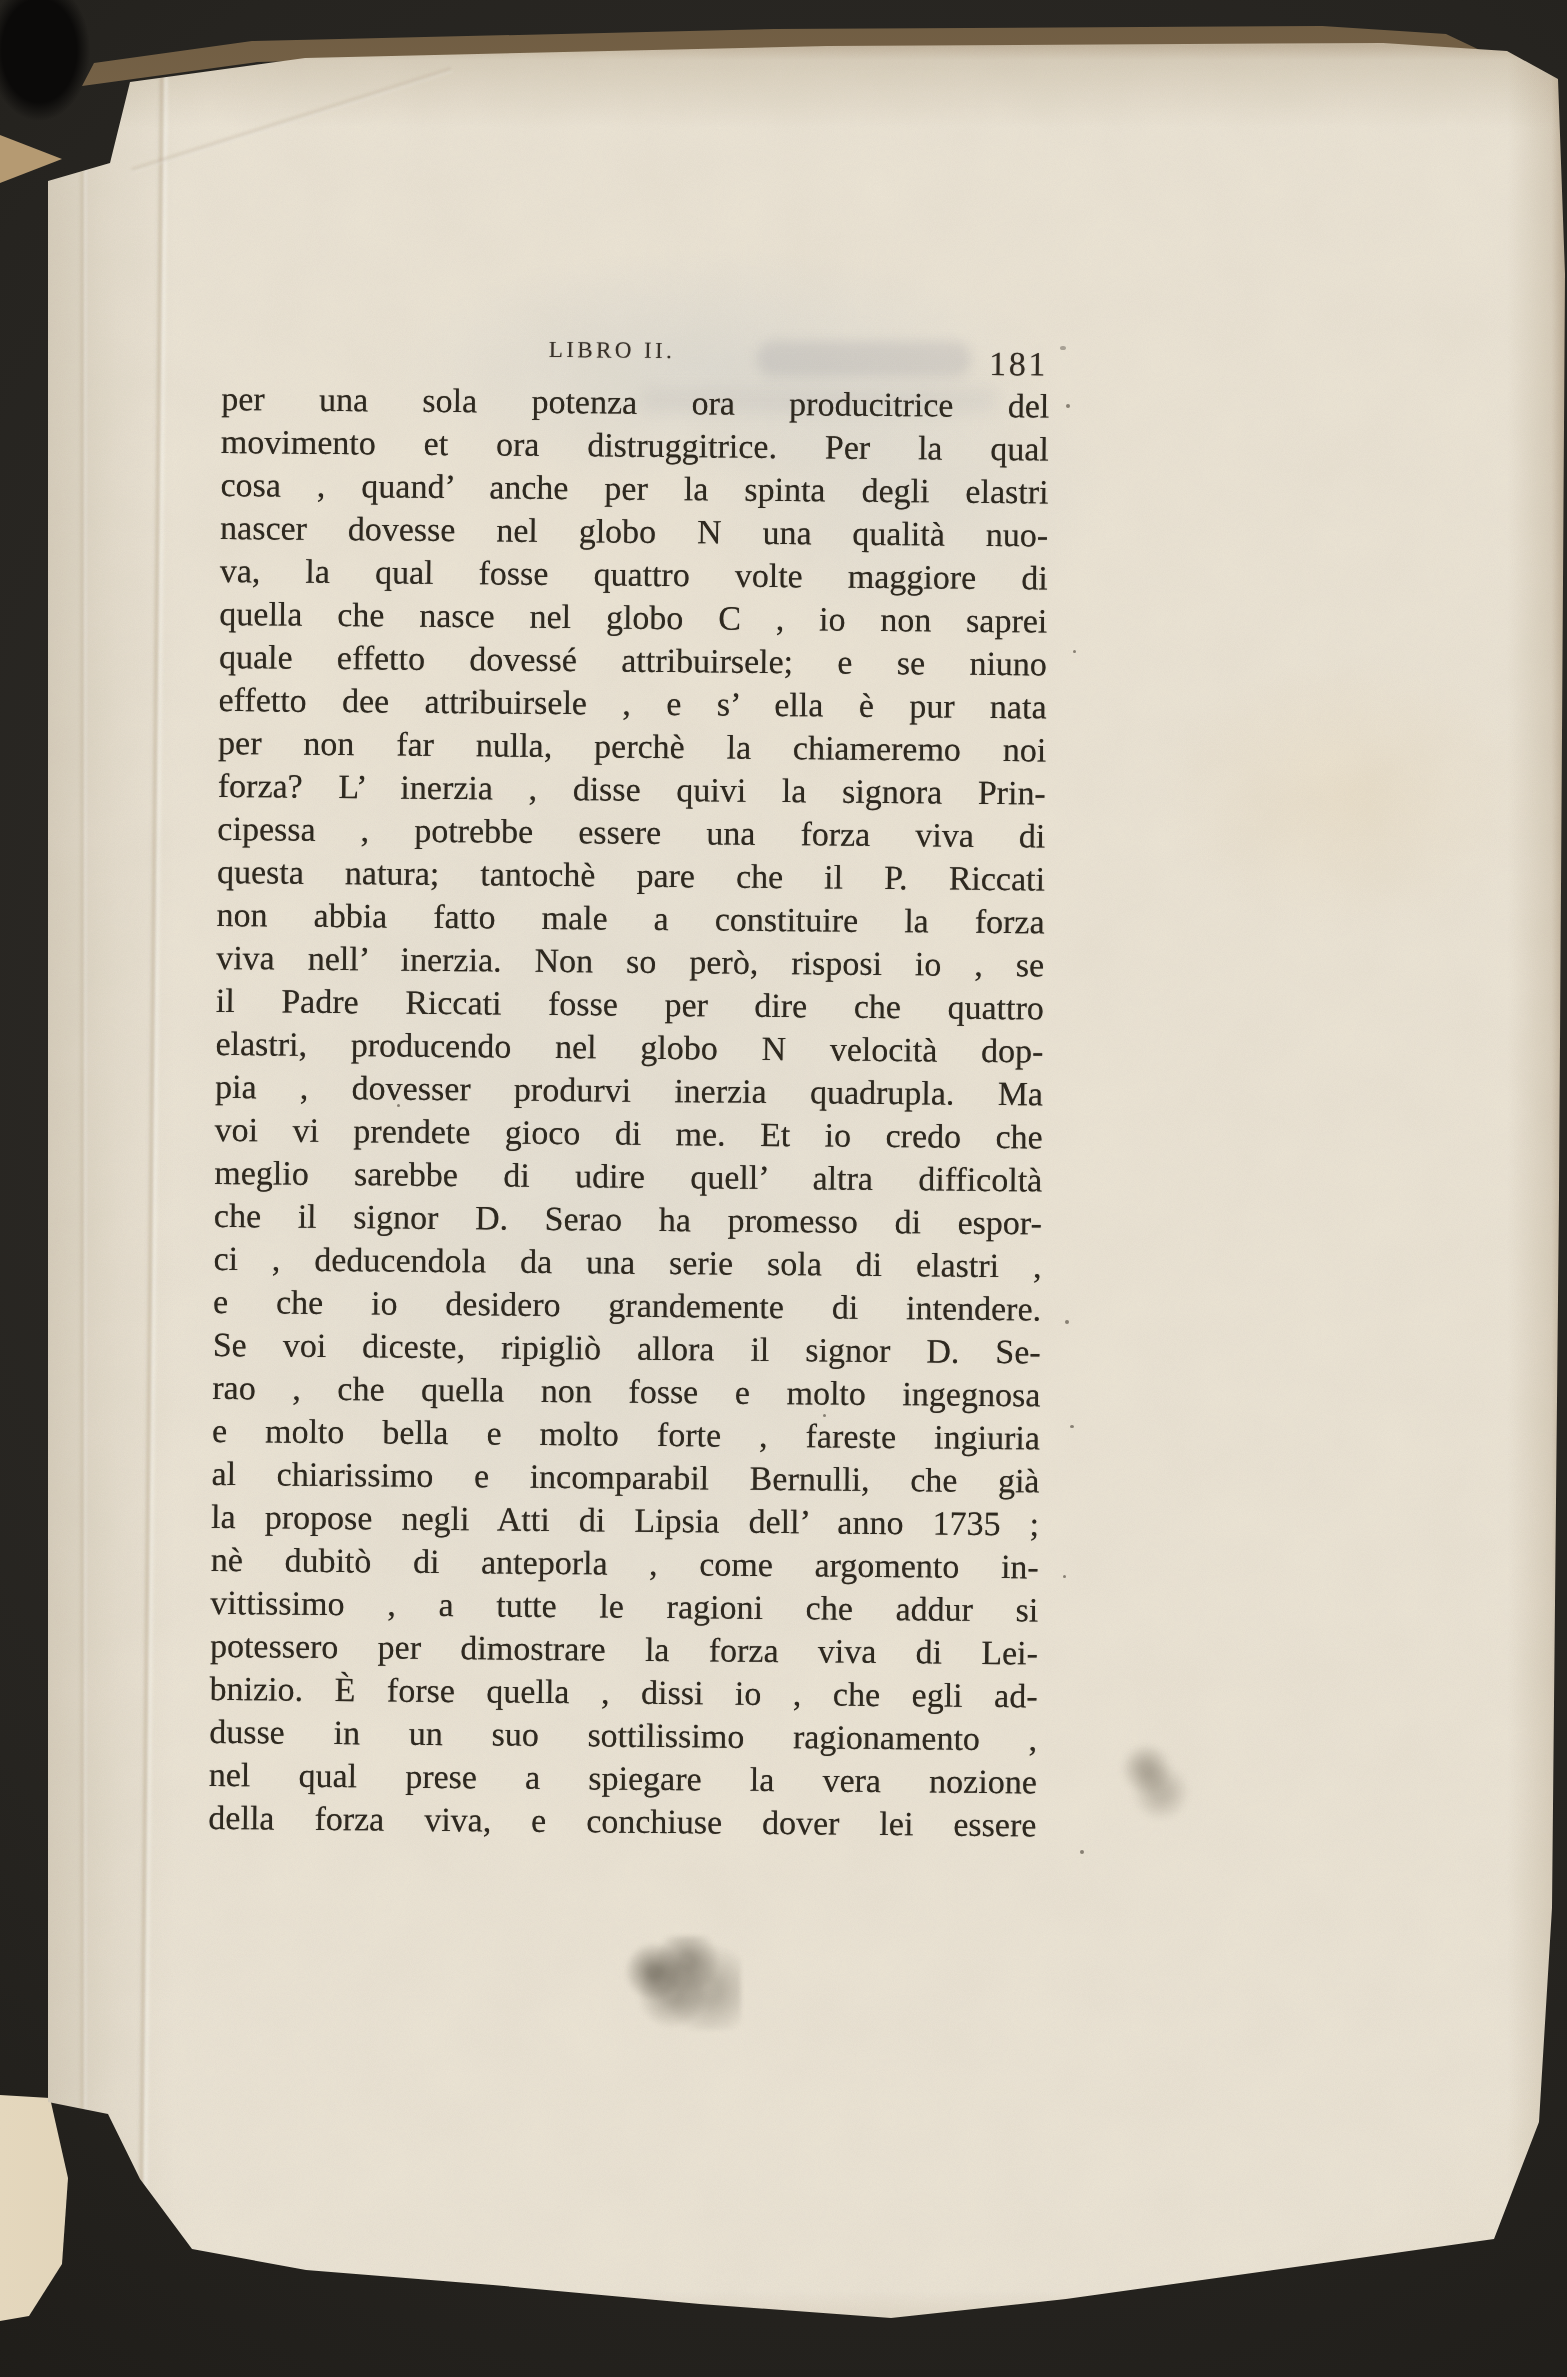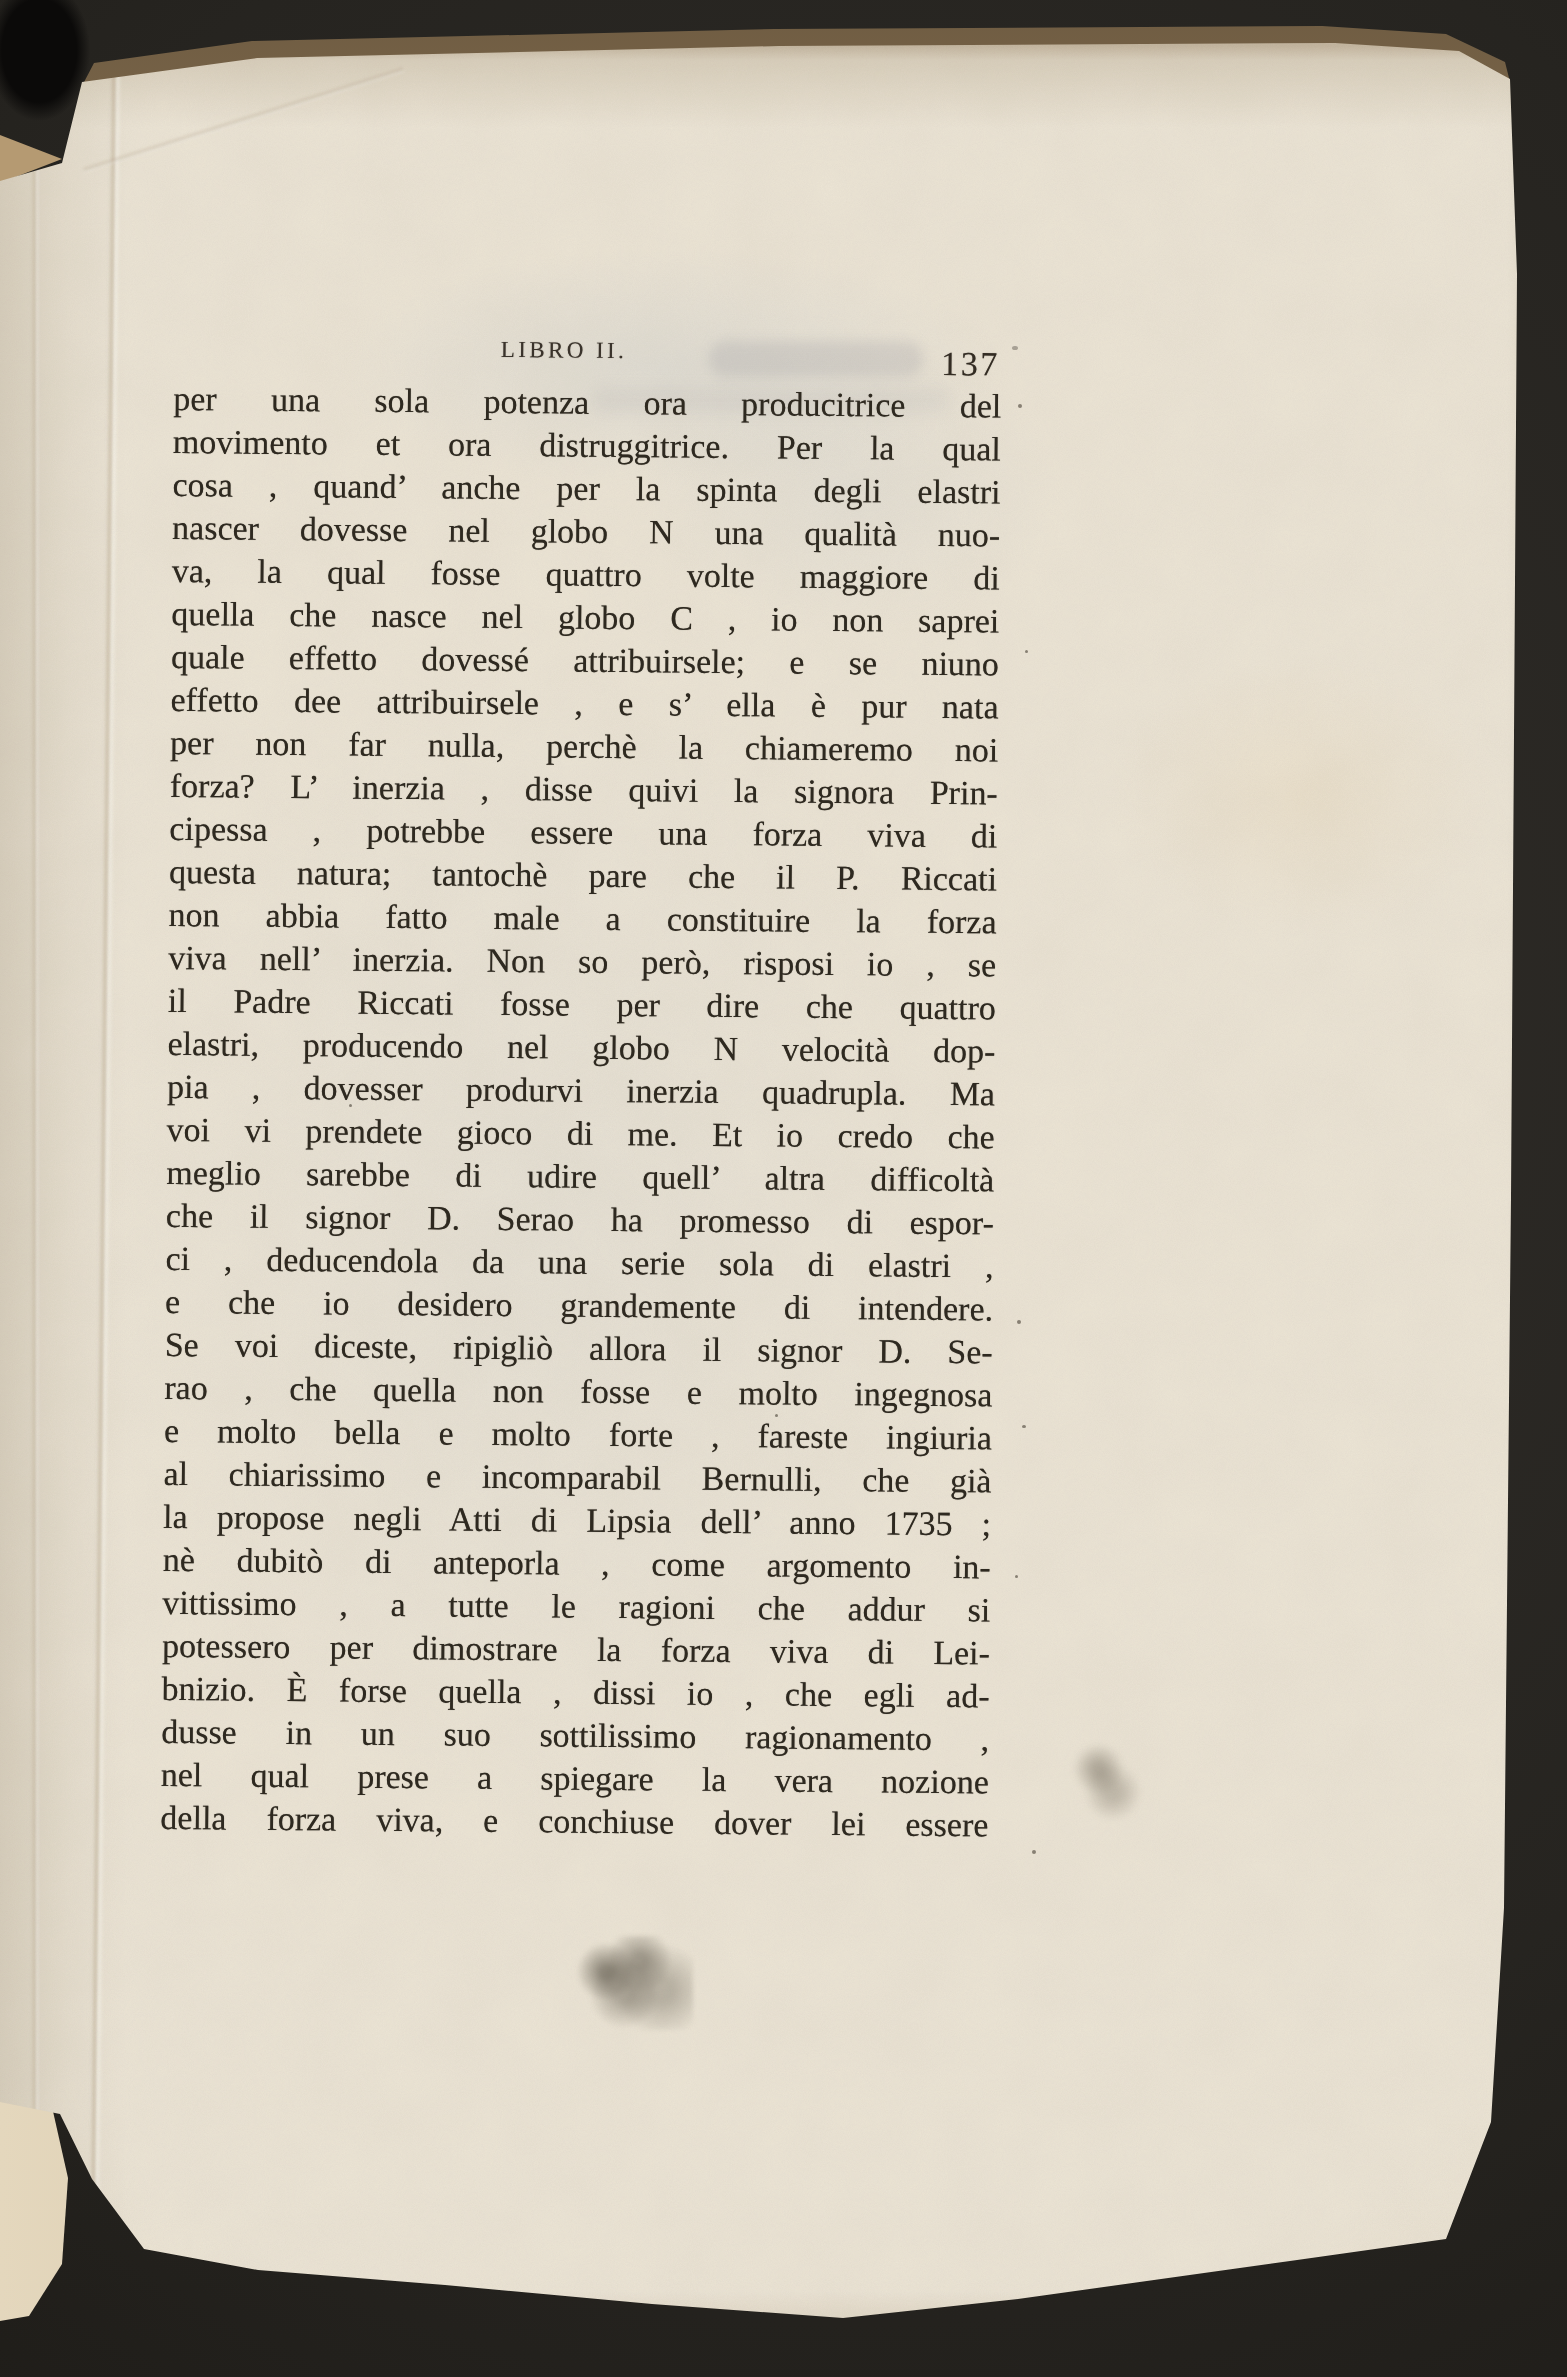--- a/index.html
+++ b/index.html
@@ -21,21 +21,21 @@
     clip-path:polygon(0px 135px,62px 159px,0px 183px);
     background:#b59a72;}
   
   .page{position:absolute;inset:0;
     clip-path:polygon(0px 181px,62px 163px,82px 82px,257px 58px,779px 46px,1335px 43px,1459px 51px,1510px 79px,1517px 274px,1511px 1198px,1504px 1908px,1491px 2122px,1446px 2239px,1290px 2261px,1018px 2299px,843px 2318px,652px 2304px,445px 2285px,258px 2270px,144px 2249px,92px 2179px,60px 2114px,0px 2102px);
     background:
       radial-gradient(ellipse 479px 171px at 668px 368px, rgba(175,186,197,0.20), rgba(175,186,197,0) 70%),
       radial-gradient(ellipse 650px 839px at 548px 1241px, rgba(178,188,198,0.10), rgba(178,188,198,0) 70%),
       radial-gradient(ellipse 308px 205px at 847px 488px, rgba(175,186,197,0.13), rgba(175,186,197,0) 70%),
       radial-gradient(ellipse 257px 188px at 1301px 796px, rgba(224,199,153,0.16), rgba(224,199,153,0) 75%),
-      radial-gradient(ellipse 140% 105% at 48% 46%, #ece5d6 52%, #e7dcc4 88%, #e2d3b4 100%);}
+      radial-gradient(ellipse 140% 105% at 48% 46%, #ece5d6 52%, #e7dcc4 88%, #e2d3b4 100%); margin-left: 48px;}
   .vignette{position:absolute;inset:0;background:
       linear-gradient(180deg, rgba(122,96,60,0.34) 46px, rgba(122,96,60,0.16) 60px, rgba(122,96,60,0) 128px),
       linear-gradient(90deg, rgba(100,78,48,0.15), rgba(100,78,48,0.05) 68px, rgba(100,78,48,0) 128px),
       linear-gradient(270deg, rgba(120,92,58,0.40) 1.7px, rgba(120,92,58,0.16) 15.4px, rgba(120,92,58,0) 60px),
       linear-gradient(0deg, rgba(120,92,58,0.26), rgba(120,92,58,0) 86px);}
   
   .crease{position:absolute;}
   .crease-v1{left:110px;top:56px;width:12px;height:2204px;transform:rotate(.56deg);transform-origin:top center;
     background:linear-gradient(90deg, rgba(0,0,0,0), rgba(152,130,98,0.30) 38%, rgba(255,255,250,0.45) 62%, rgba(0,0,0,0));filter:blur(0.9px);}
   .crease-v2{left:31px;top:163px;width:8.6px;height:1951px;
@@ -113,21 +113,21 @@
     <div class="speck" style="left:1017px;top:1320px;width:4.3px;height:4.3px;"></div>
     <div class="speck" style="left:1022px;top:1425px;width:4.3px;height:3.4px;"></div>
     <div class="speck" style="left:1015px;top:1575px;width:3.4px;height:3.4px;"></div>
     <div class="speck" style="left:1032px;top:1850px;width:4.3px;height:4.3px;"></div>
     <div class="speck" style="left:775px;top:1414px;width:3.4px;height:3.4px;"></div>
     <div class="speck" style="left:349px;top:1104px;width:3.4px;height:3.4px;"></div>
 
     <div class="content">
       <div class="header-row">
         <span class="running-title">LIBRO II.</span>
-        <span class="folio">137</span>
+        <span class="folio">181</span>
       </div>
       <div class="body">
         <div class="tl">per una sola potenza ora producitrice del</div>
         <div class="tl">movimento et ora distruggitrice. Per la qual</div>
         <div class="tl">cosa , quand’ anche per la spinta degli elastri</div>
         <div class="tl">nascer dovesse nel globo N una qualità nuo-</div>
         <div class="tl">va, la qual fosse quattro volte maggiore di</div>
         <div class="tl">quella che nasce nel globo C , io non saprei</div>
         <div class="tl">quale effetto dovessé attribuirsele; e se niuno</div>
         <div class="tl">effetto dee attribuirsele , e s’ ella è pur nata</div>

